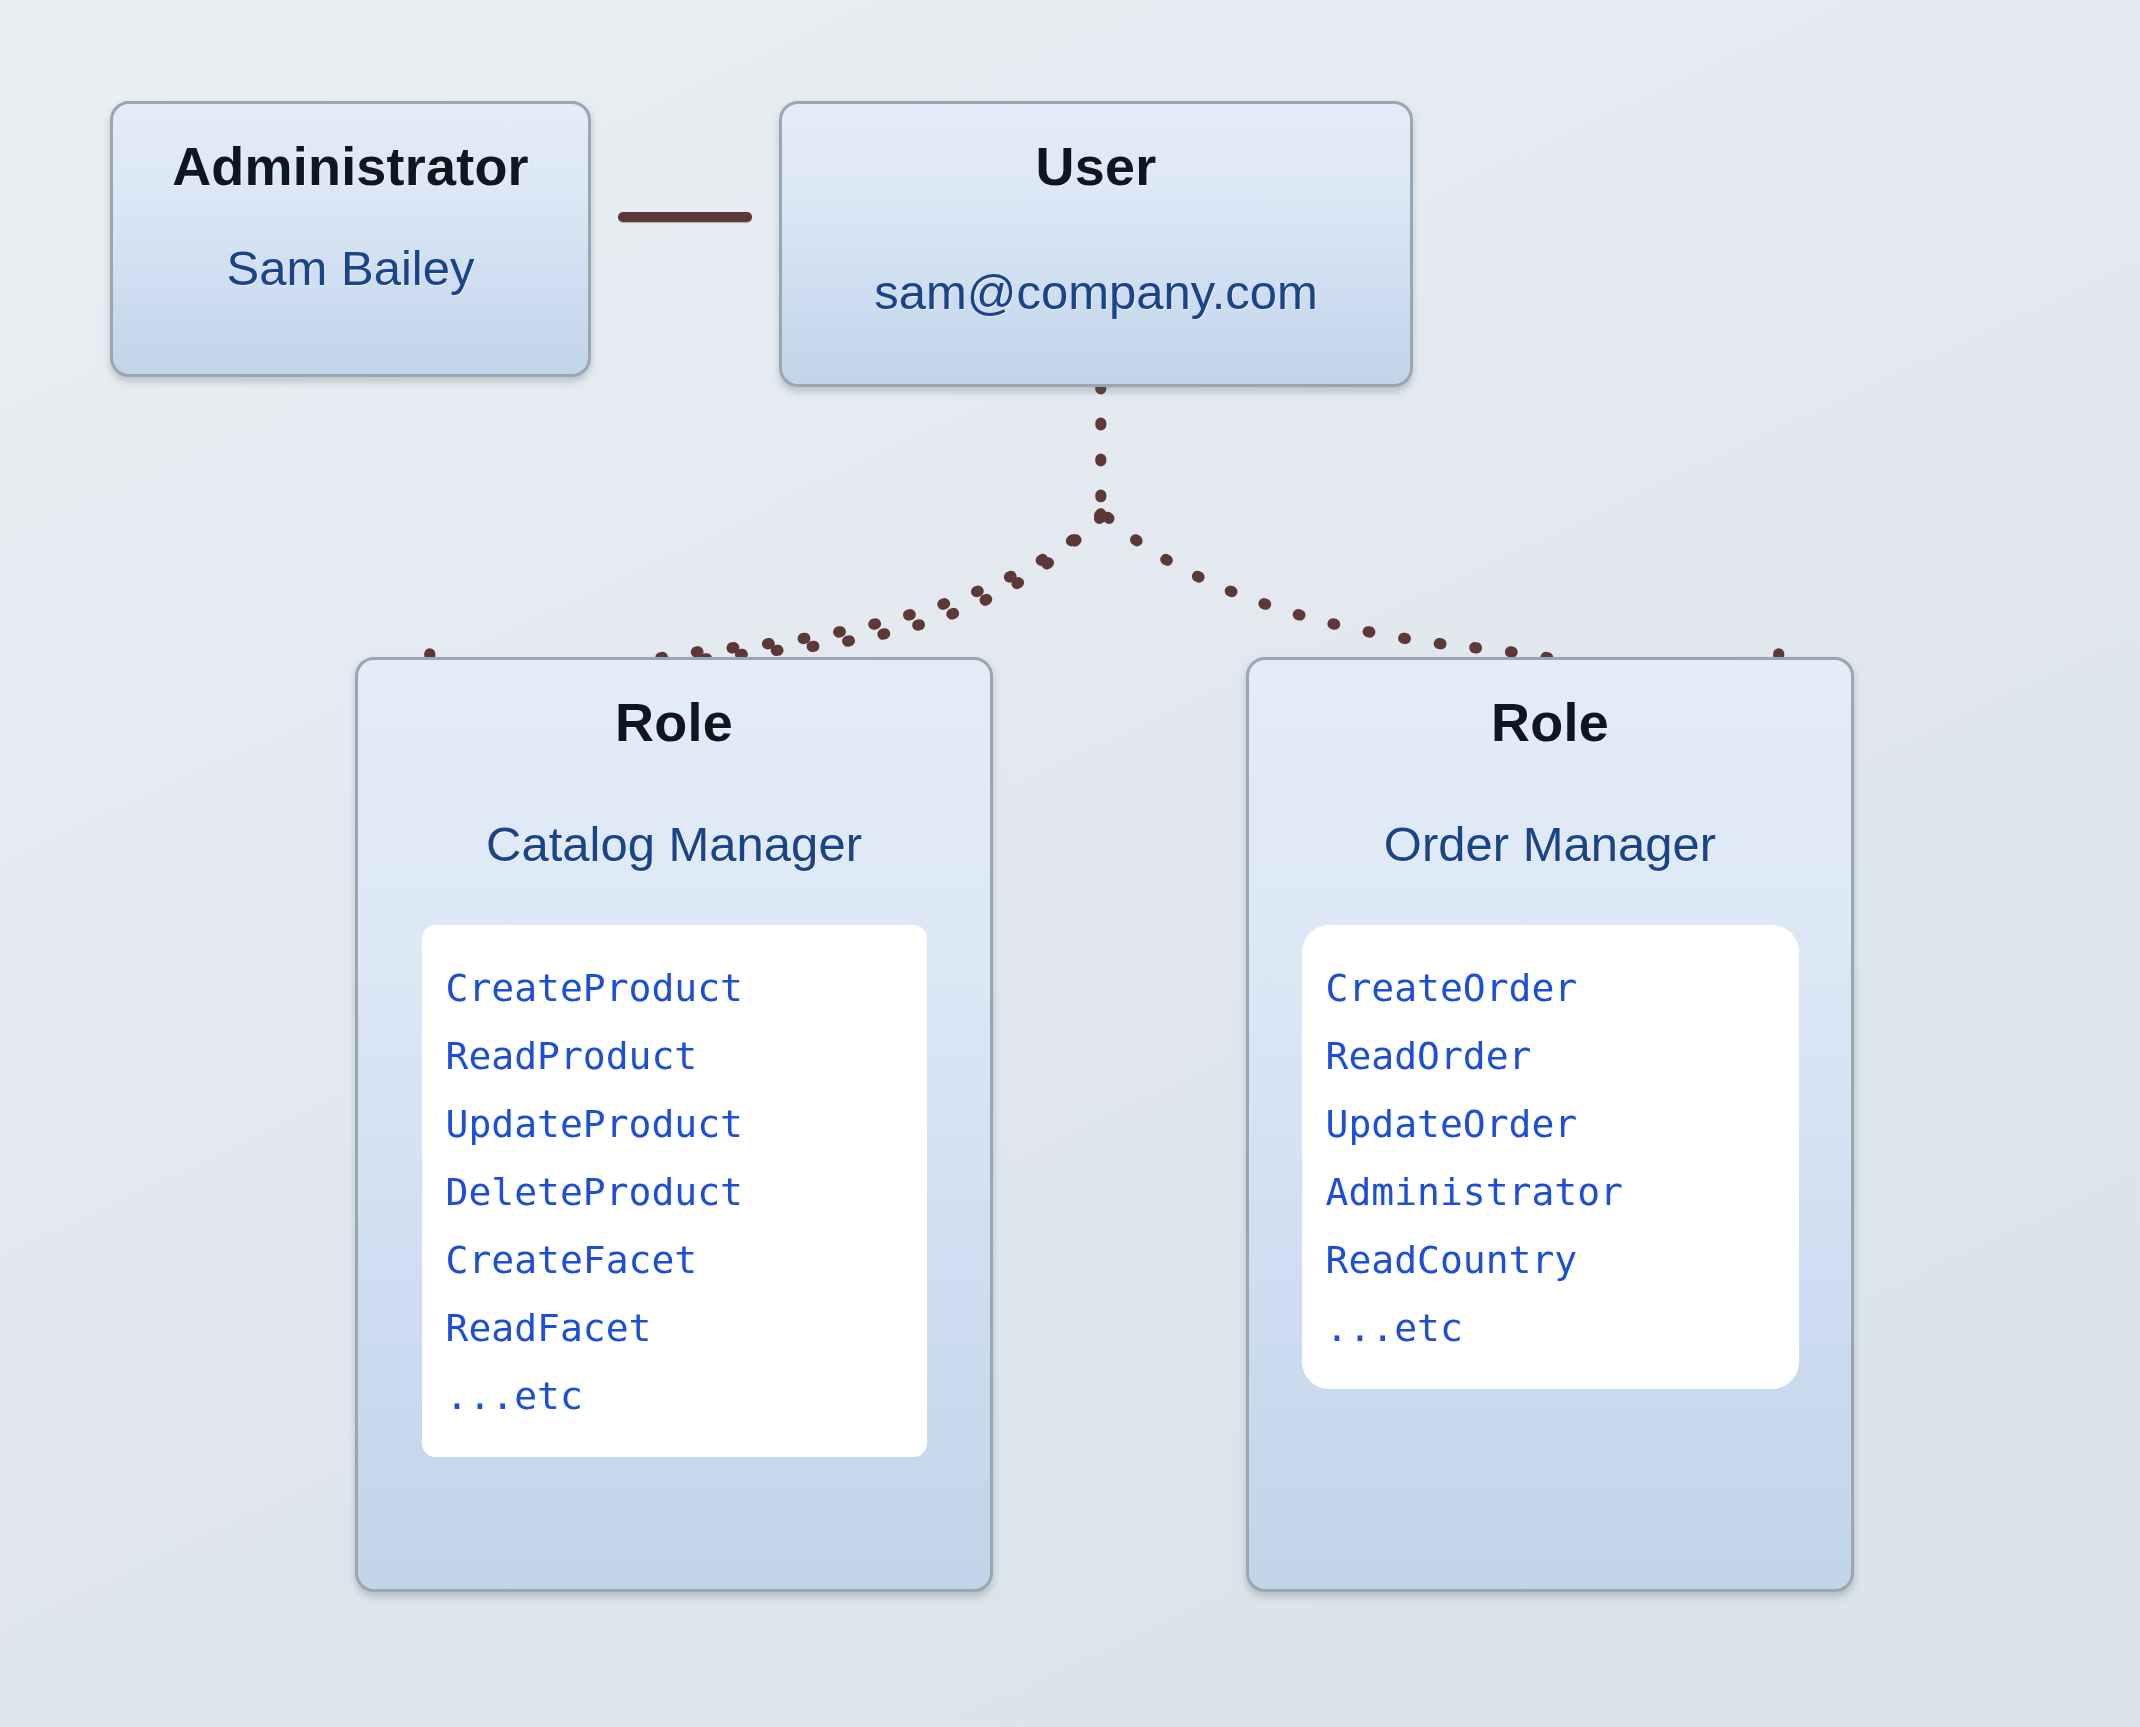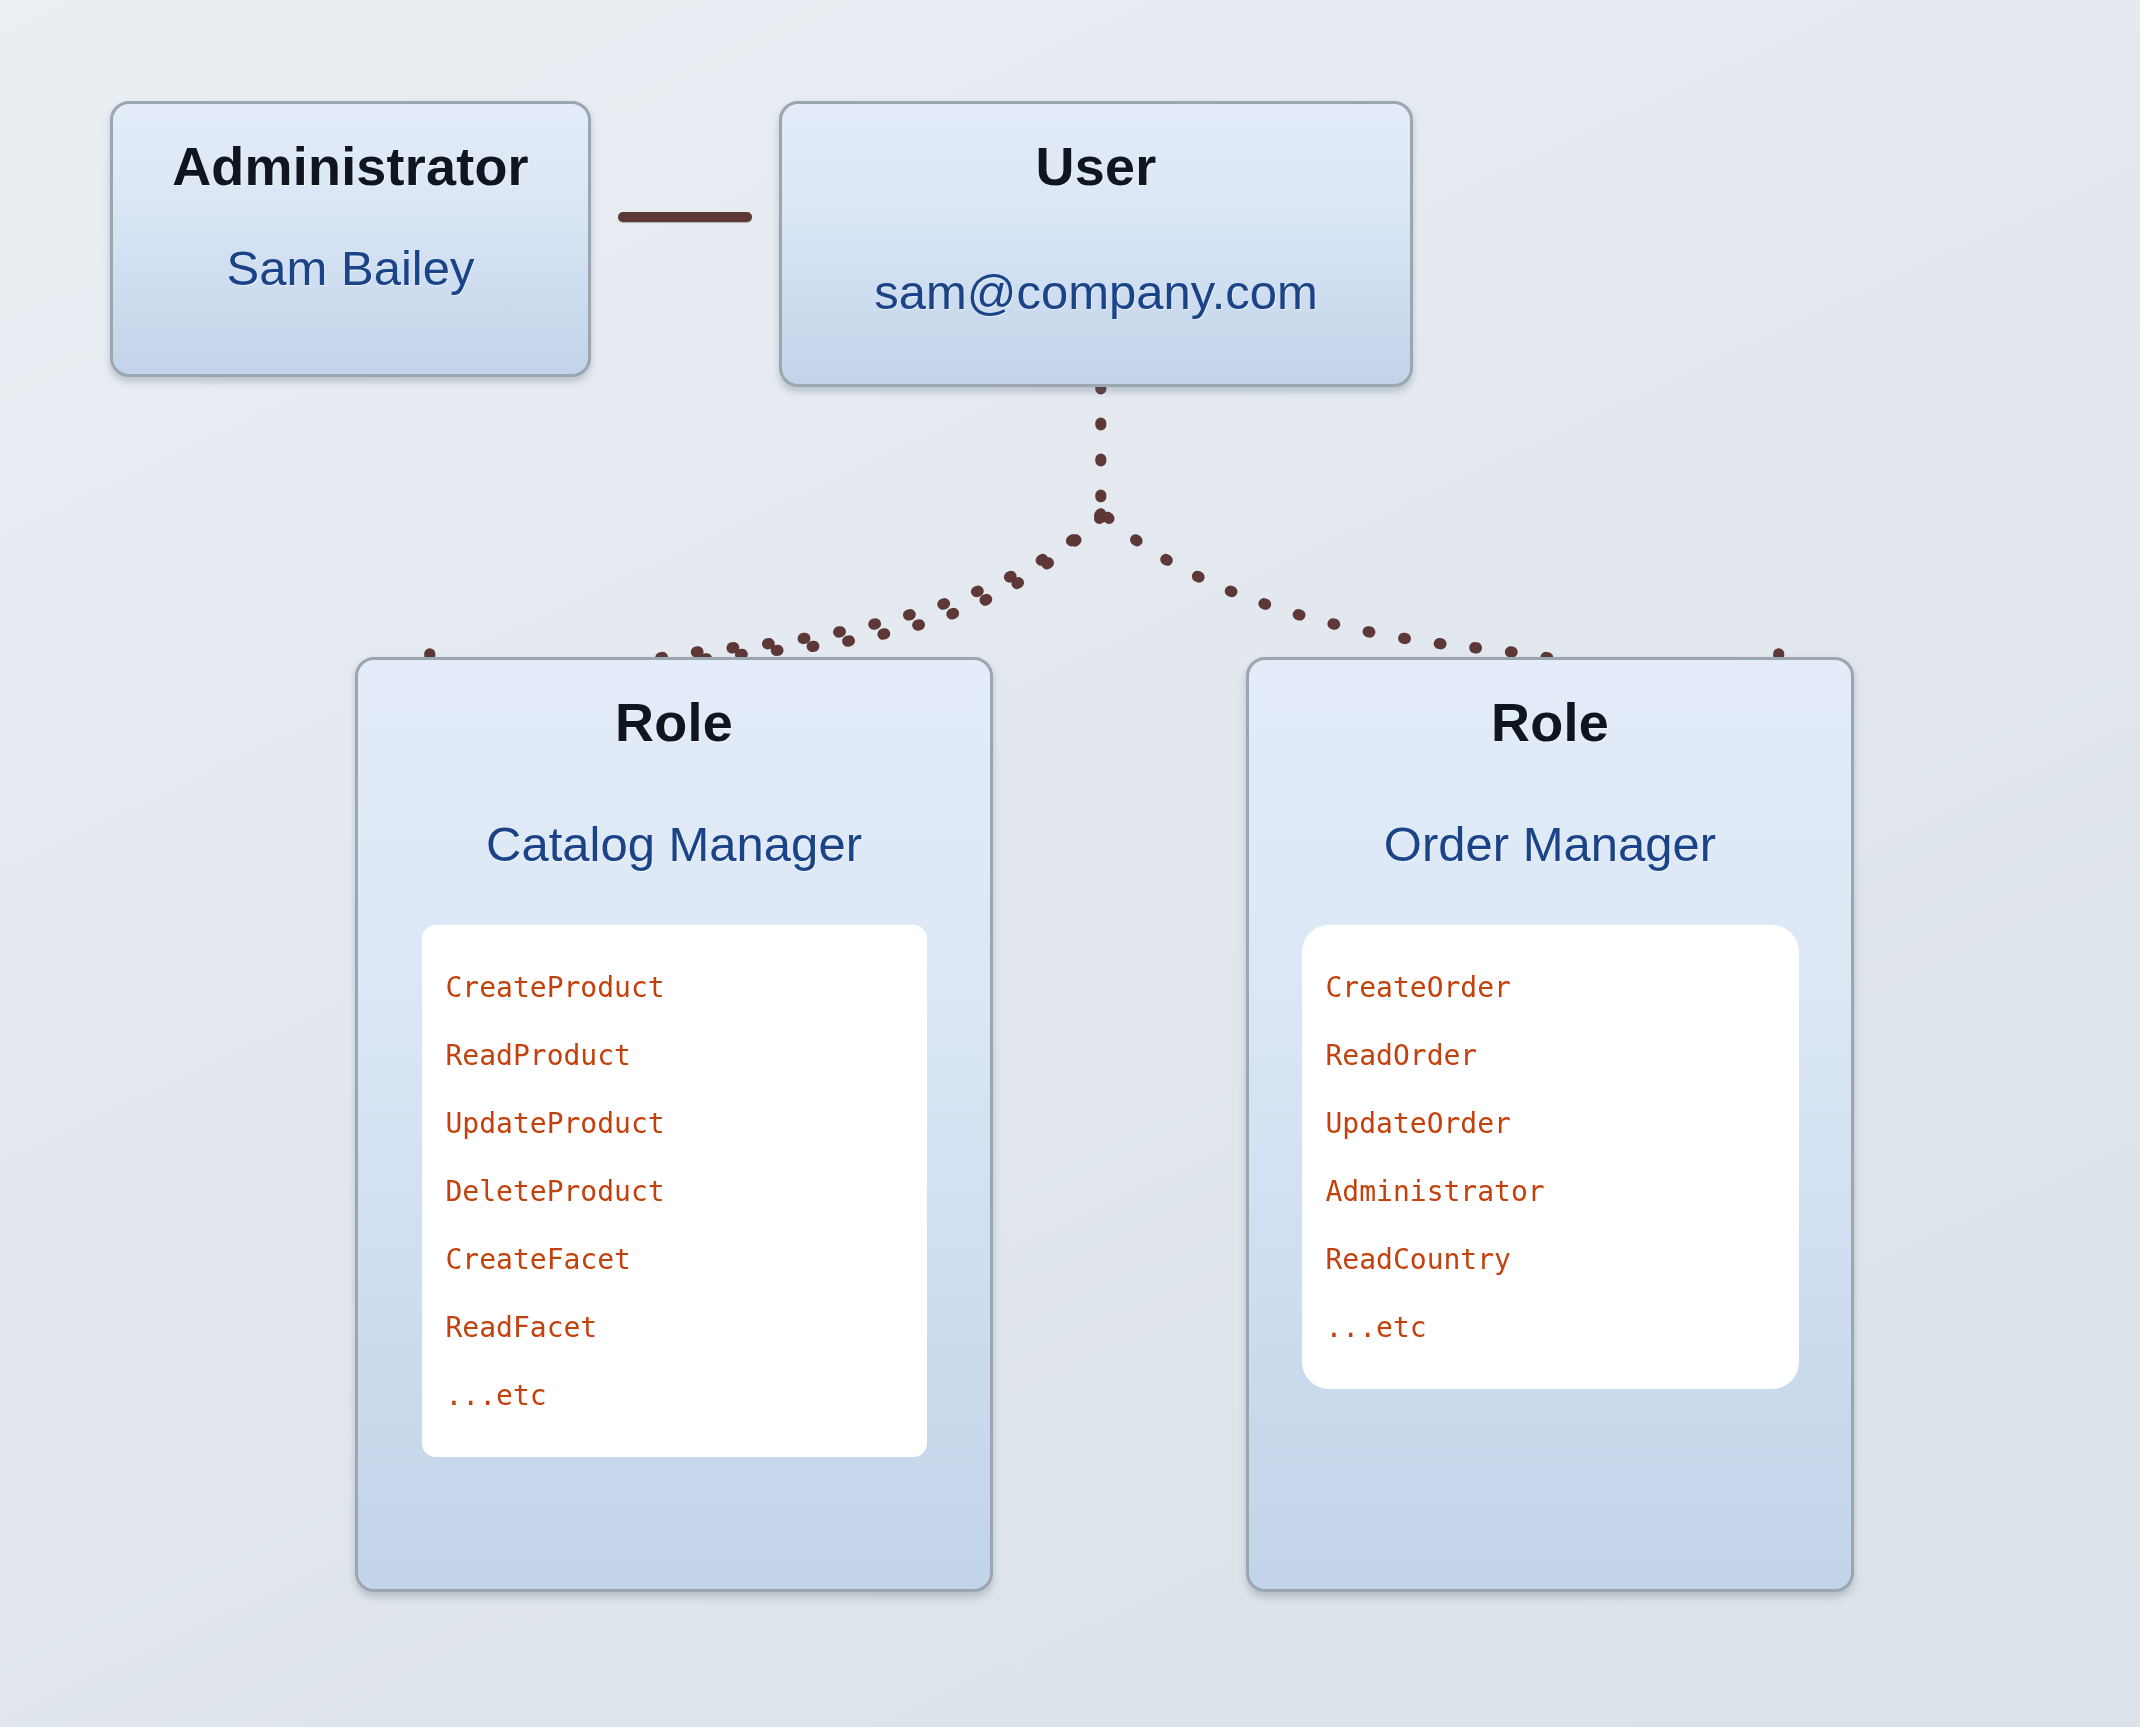--- a/index.html
+++ b/index.html
@@ -118,23 +118,23 @@
     width: 505px;
     background: #ffffff;
     border-radius: 13.7px;
     padding: 29px 0 27px 0;
     box-sizing: border-box;
   }
   #role-order .perm-card { width: 497px; border-radius: 27px; }
 
   .perm-line {
     font-family: "DejaVu Sans Mono", "Liberation Mono", monospace;
-    font-size: 28px;
+    font-size: 38px;
     line-height: 68px;
-    color: #c2410c;
+    color: #1d4ed8;
     padding-left: 24px;
     white-space: pre;
   }
 </style>
 </head>
 <body>
 
 <div id="canvas">
 
   <svg id="edges" viewBox="0 0 2500 2018" xmlns="http://www.w3.org/2000/svg">

